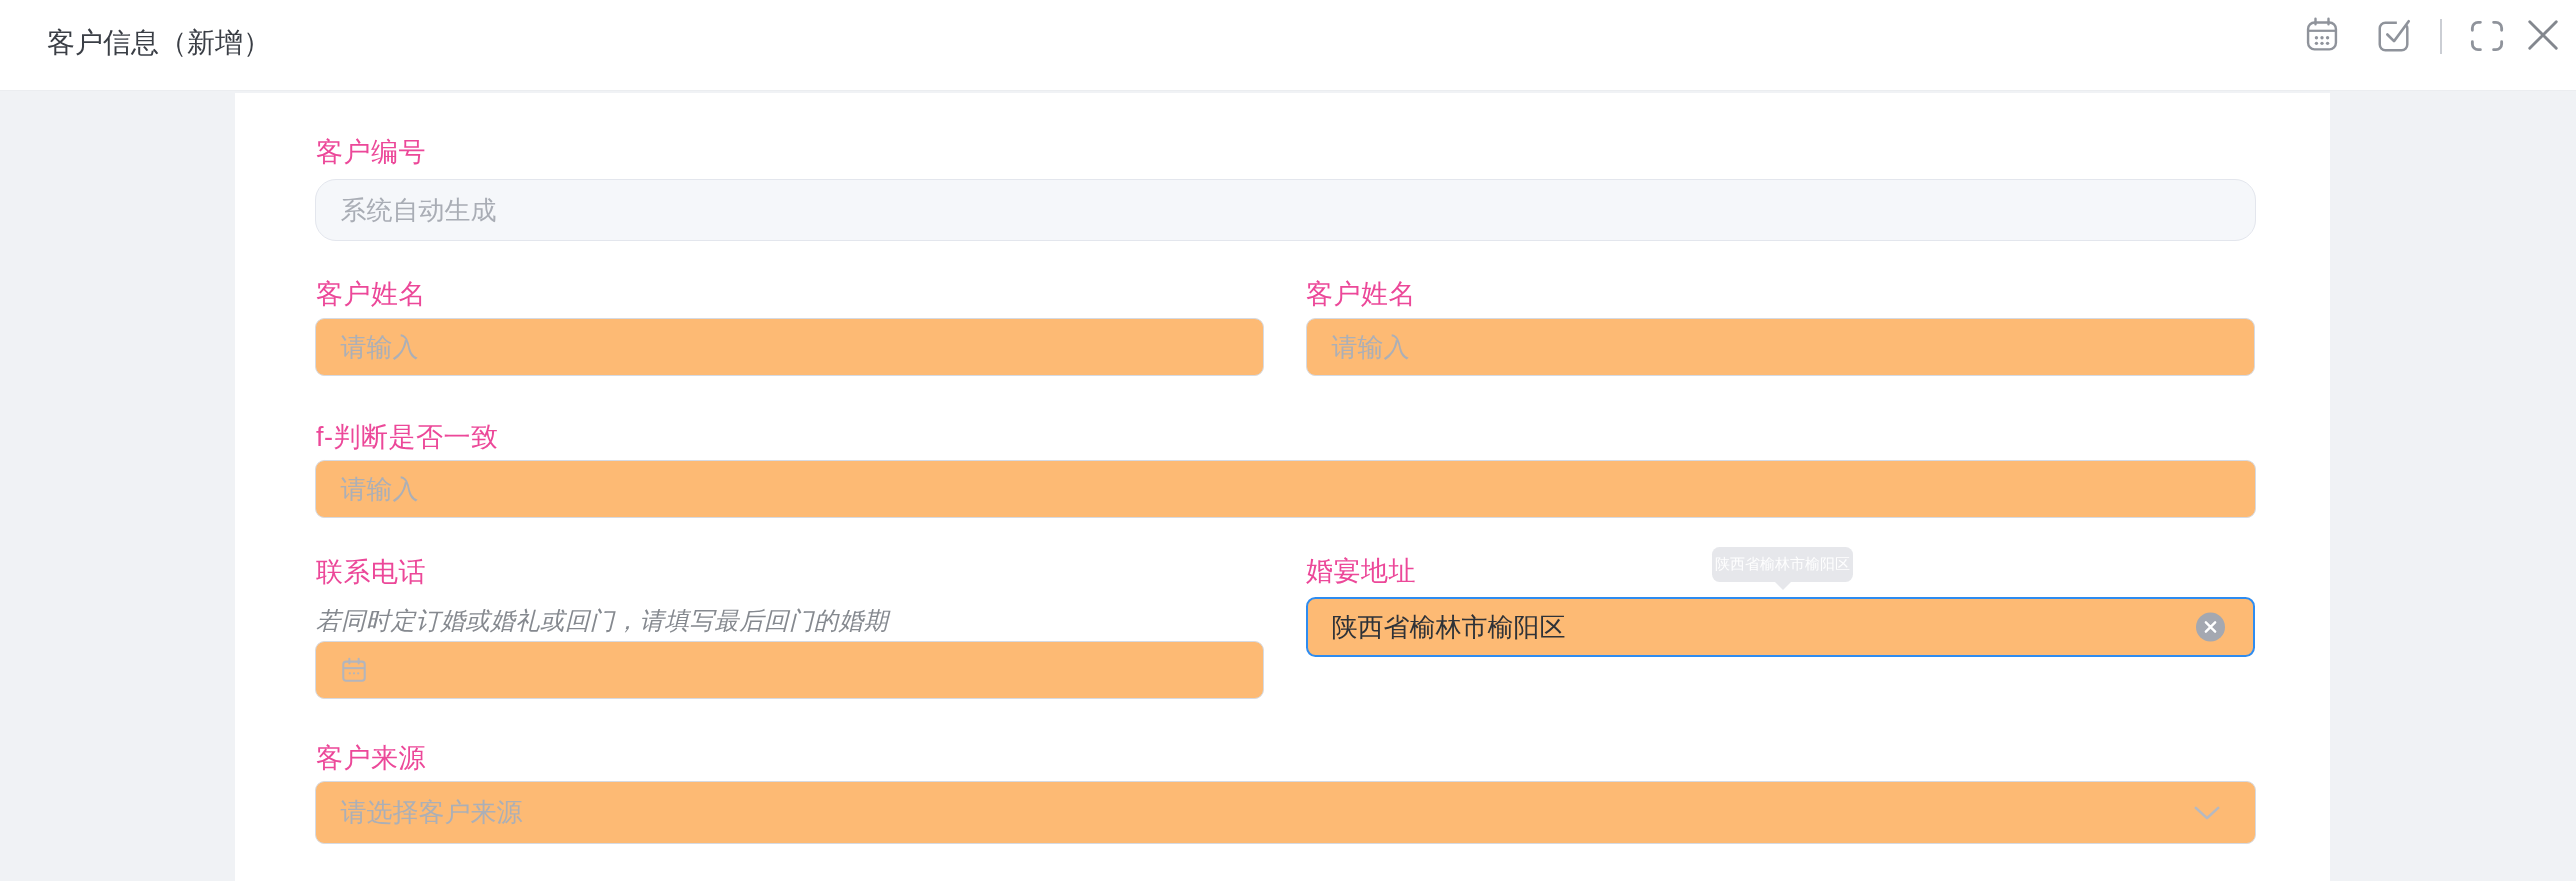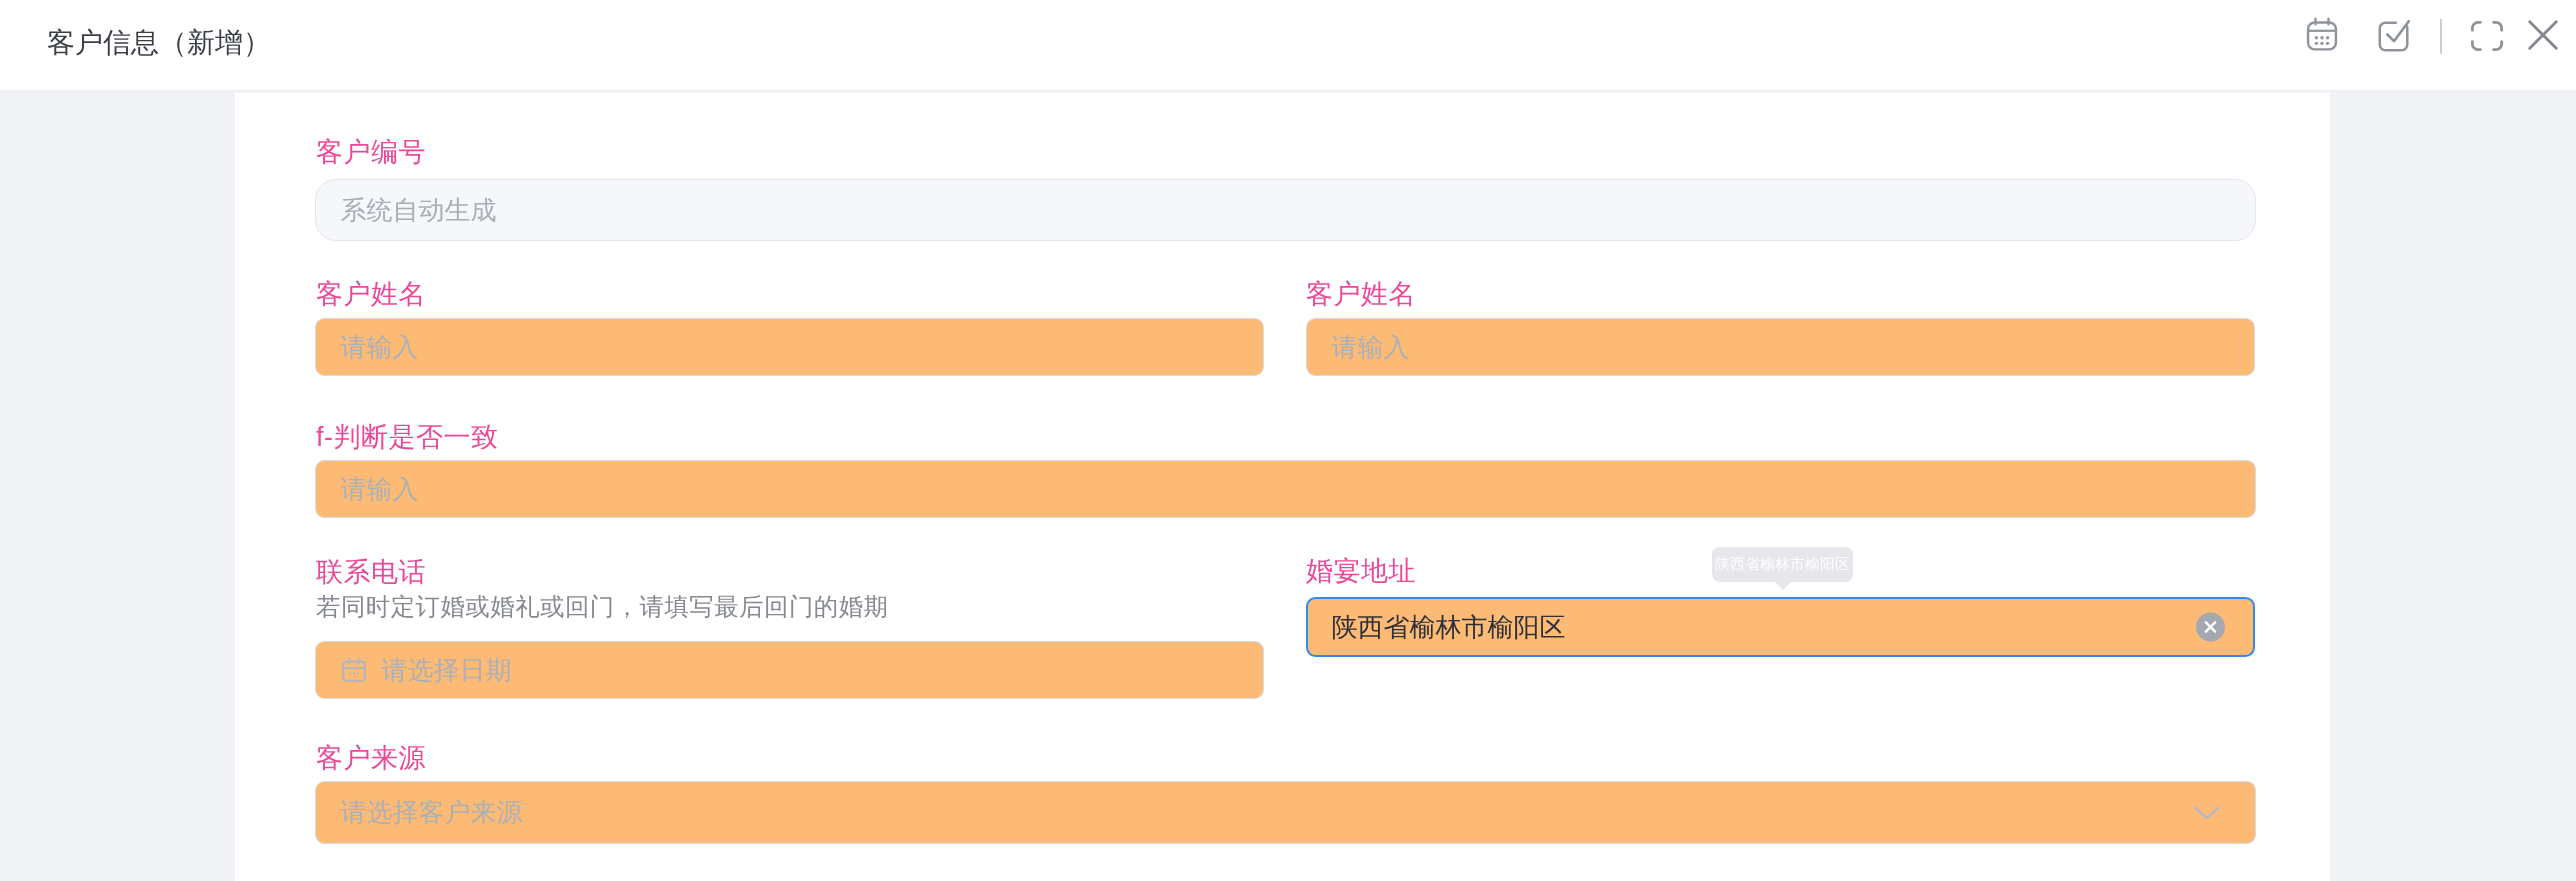--- a/index.html
+++ b/index.html
@@ -122,33 +122,32 @@
     <div class="group" style="left:81px; top:326px;">
       <span class="flabel">f-判断是否一致</span>
     </div>
     <div class="ibox" style="left:80px; top:367px; width:1941px; height:58px;">
       <input placeholder="请输入" style="">
     </div>
 
     <div class="group" style="left:81px; top:461px;">
       <span class="flabel">联系电话</span>
     </div>
-    <div class="group fhint" style="left:81px; top:498px;">若同时定订婚或婚礼或回门，请填写最后回门的婚期</div>
+    <div class="group fhint" style="left:81px; top:512px;font-style:italic;">若同时定订婚或婚礼或回门，请填写最后回门的婚期</div>
     <div class="ibox" style="left:80px; top:548px; width:949px; height:58px;">
       <span class="date-icon">
         <svg width="28" height="28" viewBox="0 0 30 30" fill="none" stroke="#b2b5bd" stroke-width="2.2">
           <rect x="3.5" y="6" width="23" height="20.5" rx="3"></rect>
           <path d="M3.5 13 H26.5"></path>
           <path d="M10 3 V8 M20 3 V8" stroke-linecap="round"></path>
           <circle cx="10.5" cy="18.5" r="1.2" fill="#b2b5bd" stroke="none"></circle>
           <circle cx="15" cy="18.5" r="1.2" fill="#b2b5bd" stroke="none"></circle>
           <circle cx="19.5" cy="18.5" r="1.2" fill="#b2b5bd" stroke="none"></circle>
         </svg>
       </span>
-      <input placeholder="请选择日期" style="">
     </div>
 
     <div class="group" style="left:1071px; top:460px;">
       <span class="flabel">婚宴地址</span>
     </div>
     <div class="tooltip">
       <span>陕西省榆林市榆阳区</span>
     </div>
     <div class="ibox focused" style="left:1071px; top:504px; width:949px; height:60px;">
       <input value="陕西省榆林市榆阳区" style="">

